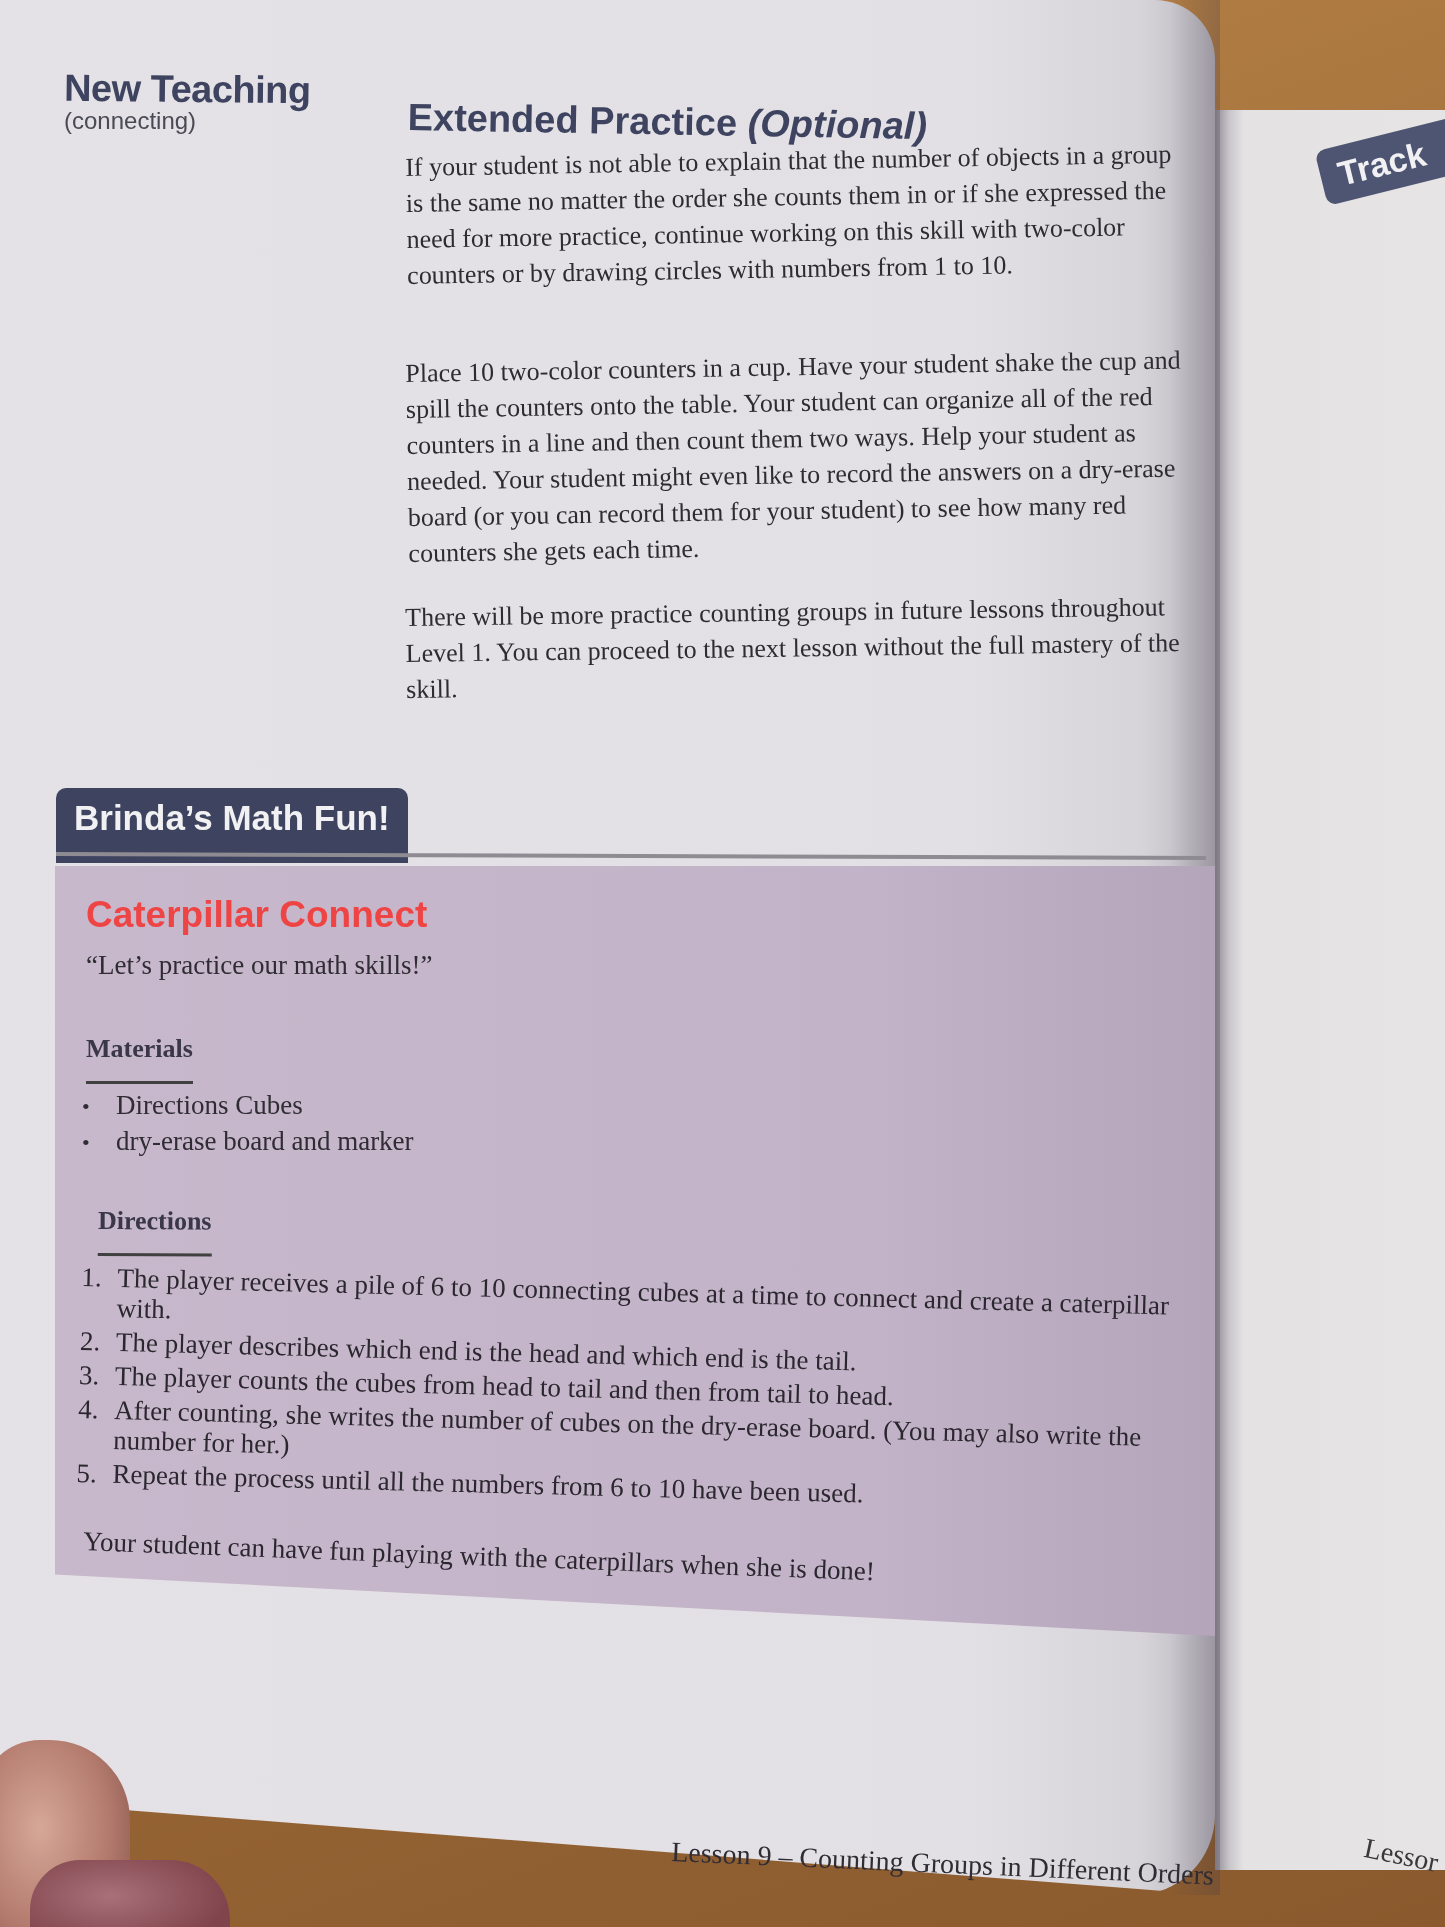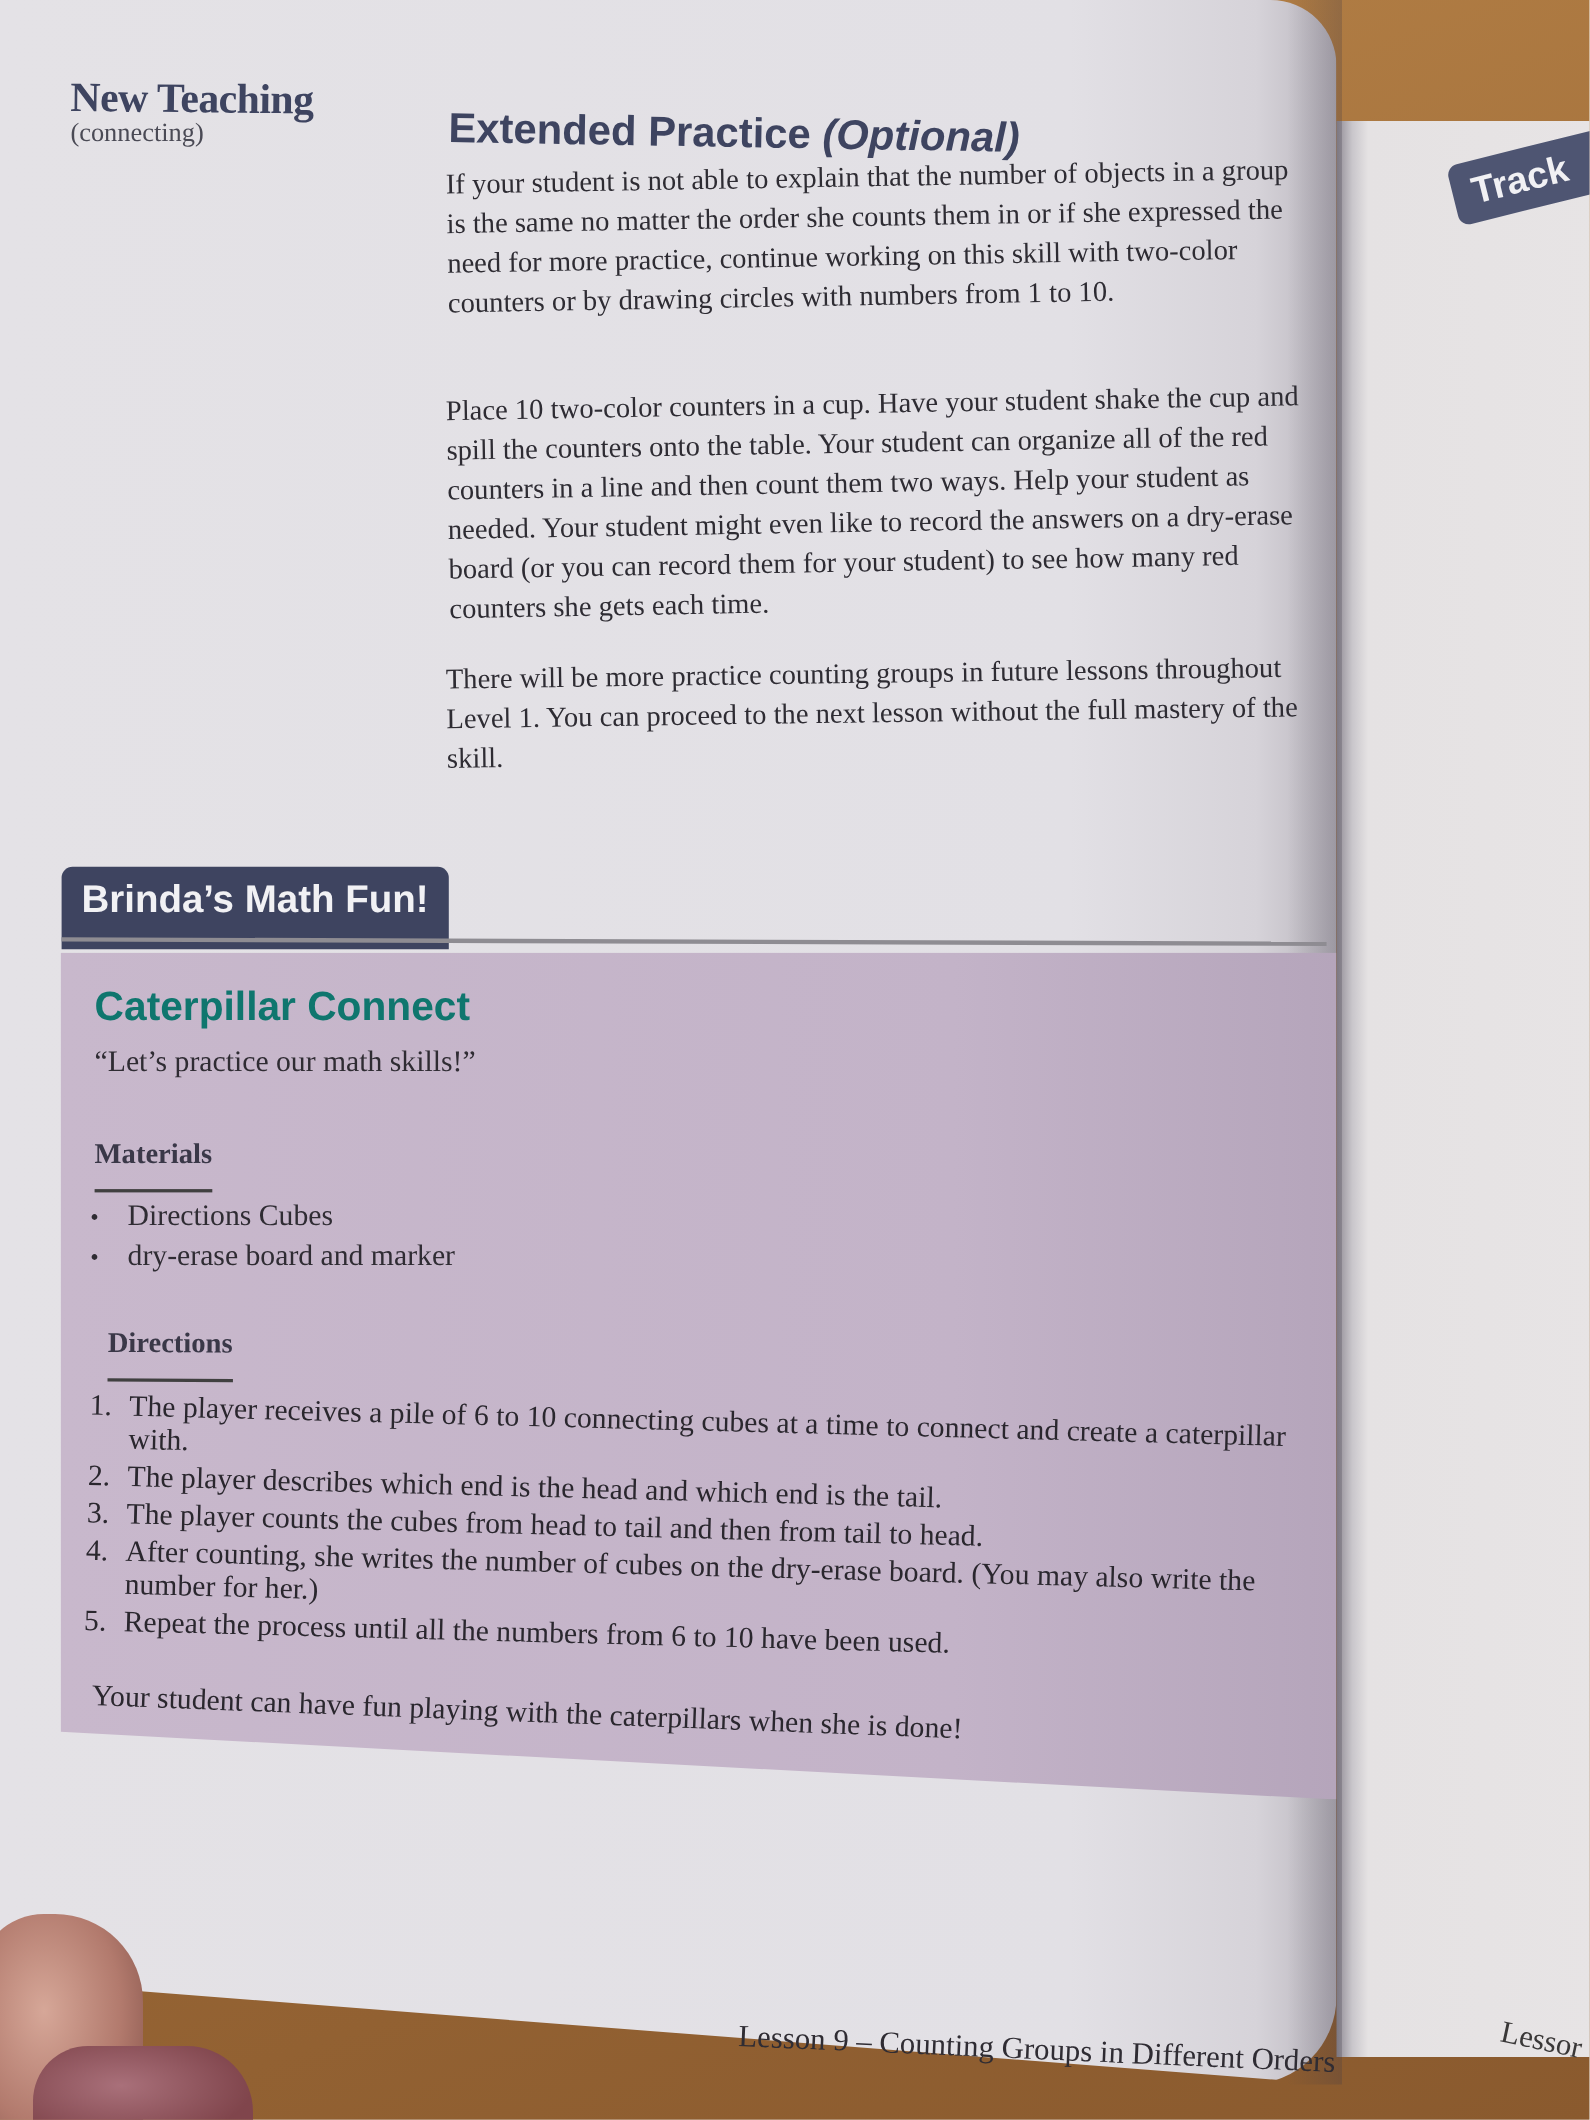--- a/index.html
+++ b/index.html
@@ -29,21 +29,21 @@
     background:linear-gradient(90deg,#e4e2e6 0%,#e2e0e5 80%,#d6d3d9 94%,#b8b4bc 100%);
     border-radius:0 60px 80px 0;
     clip-path: polygon(0 0, 100% 0, 100% 100%, 0 95%);
   }
   .gutter-shadow {
     position:absolute; left:1170px; top:0; width:50px; height:1895px;
     background:linear-gradient(90deg,rgba(0,0,0,0) 0%,rgba(60,55,70,0.25) 100%);
   }
   .new-teaching {
     position:absolute; left:64px; top:68px;
-    font-family:Liberation Serif, serif; color:#3e4460;
+    font-family:Liberation Sans, sans-serif; color:#3e4460;
   }
   .new-teaching .t1 { font-size:38px; font-weight:bold; letter-spacing:-0.5px; display:block; transform:rotate(0.6deg);}
   .new-teaching .t2 { font-size:24px; color:#4a4a55; display:block; margin-top:-4px;}
   .ext-title {
     position:absolute; left:408px; top:96px;
     font-family:"Liberation Sans", sans-serif; font-weight:bold; font-size:38px; color:#3e4460;
     transform: rotate(1deg); transform-origin:0 0;
   }
   .ext-title i { font-style:italic; }
   .para {
@@ -63,21 +63,21 @@
     position:absolute; left:56px; top:852px; width:1150px; height:4px; background:#8e8c92;
     transform: rotate(0.2deg); transform-origin:0 0;
   }
   .activity-box {
     position:absolute; left:55px; top:866px; width:1160px; height:770px;
     background:linear-gradient(90deg,#c8b8cc 0%,#c3b3c8 70%,#b5a5bb 100%);
     clip-path: polygon(0 0, 100% 0, 100% 100%, 0 92%);
   }
   .act-title {
     position:absolute; left:86px; top:894px;
-    font-family:"Liberation Sans", sans-serif; font-weight:bold; font-size:37px; color:#0f766e;
+    font-family:"Liberation Sans", sans-serif; font-weight:bold; font-size:37px; color:#ef4444;
   }
   .act-quote { position:absolute; left:86px; top:950px; font-size:27px; color:#2f2c33; }
   .sec-head {
     position:absolute; left:86px; font-size:26px; font-weight:bold; color:#3a3848;
     border-bottom:3px solid #404040; padding-bottom:17px;
   }
   .sec-materials { top:1034px; }
   .sec-directions { top:1206px; transform:rotate(0.3deg); transform-origin:0 0;margin-left:12px;}
   .mat-list { position:absolute; left:82px; top:1088px; margin:0; padding:0; list-style:none; font-size:27px; line-height:35px; color:#2f2c33; }
   .mat-list li::before { content:"•"; display:inline-block; width:34px; text-align:left; font-size:22px; }

